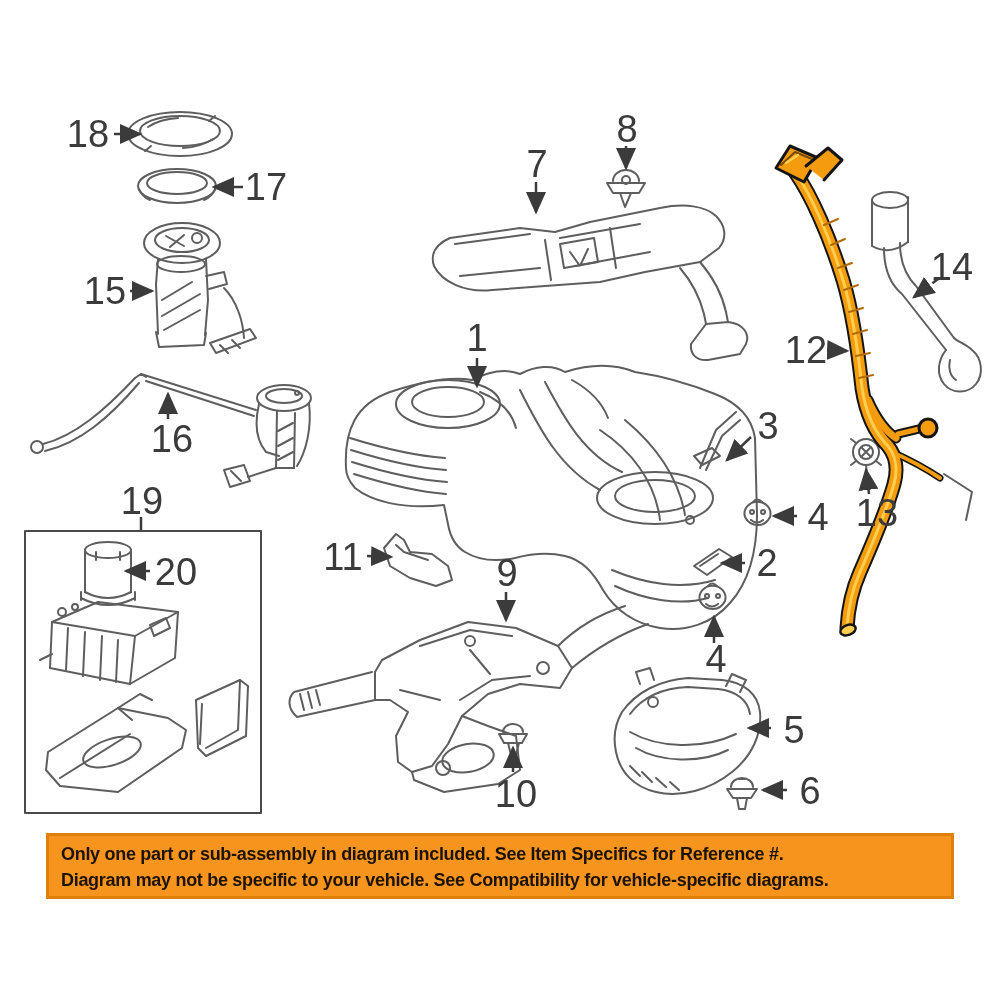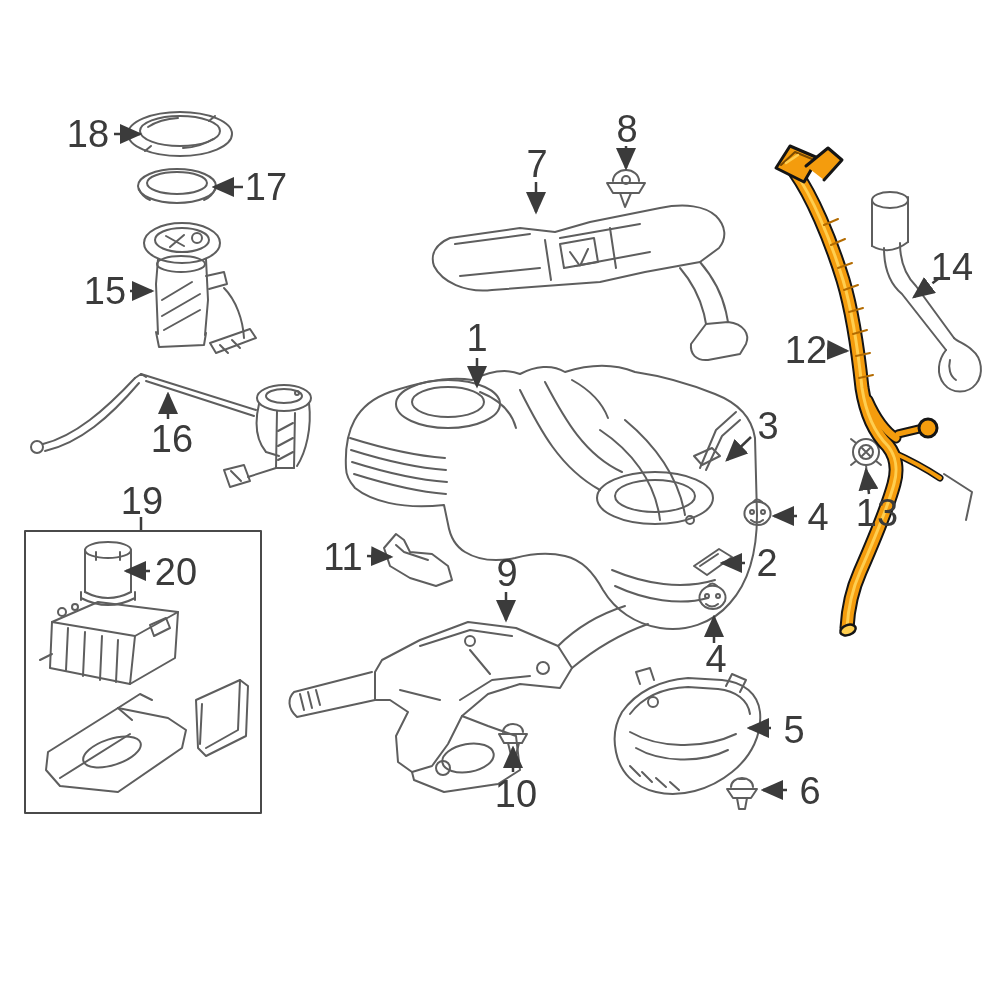--- a/index.html
+++ b/index.html
@@ -291,13 +291,17 @@
     <text class="callout" x="806" y="363">12</text>
     <text class="callout" x="952" y="280">14</text>
     <text class="callout" x="794" y="743">5</text>
     <text class="callout" x="810" y="804">6</text>
     <text class="callout" x="343" y="570">11</text>
     <text class="callout" x="507" y="586">9</text>
     <text class="callout" x="516" y="807">10</text>
   </g>
 </svg>
 
+  <div class="banner" style="background: rgb(247, 148, 30); border-color: rgb(224, 127, 10); color: rgb(28, 19, 5);">
+    <div>Only one part or sub-assembly in diagram included. See Item Specifics for Reference #.</div>
+    <div>Diagram may not be specific to your vehicle. See Compatibility for vehicle-specific diagrams.</div>
+  </div>
 </div>
 
 </body></html>

